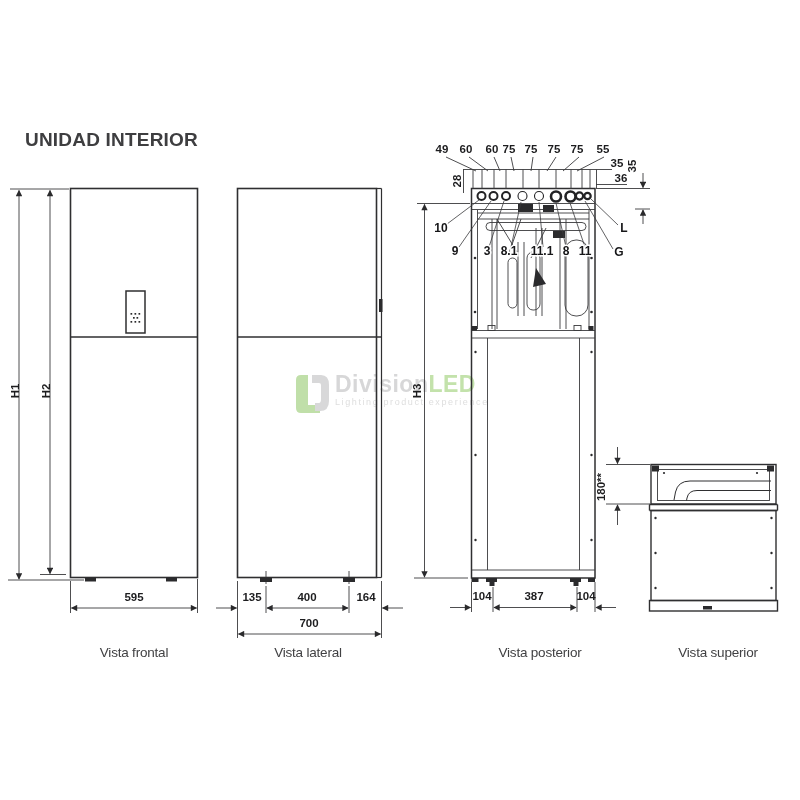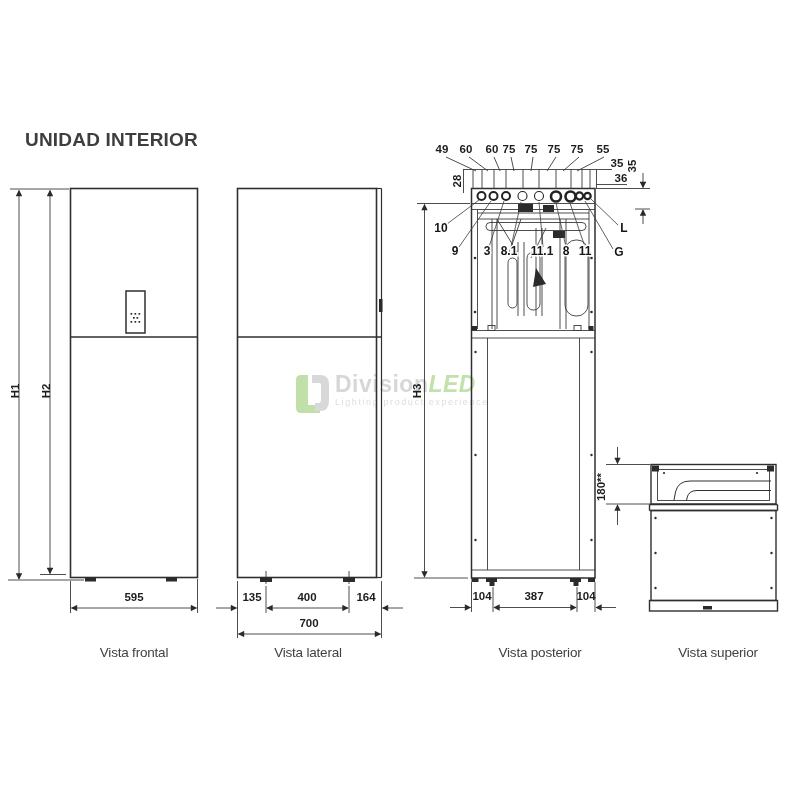--- a/index.html
+++ b/index.html
@@ -2,21 +2,21 @@
 <html><head>
 <meta charset="utf-8">
 <style>
   html,body{margin:0;padding:0;background:#ffffff;}
   .page{position:relative;width:800px;height:800px;background:#fff;overflow:hidden;
         font-family:"Liberation Sans",sans-serif;}
   .wm{position:absolute;left:293px;top:372px;z-index:0;display:flex;align-items:flex-start;}
   .wm-text{margin-left:4px;}
   .wm-brand{font-size:23px;font-weight:700;letter-spacing:0.5px;line-height:24px;white-space:nowrap;}
   .wm-gray{color:#d7d7d8;}
-  .wm-green{color:#c3e2ab;font-style:italic;}
+  .wm-green{color:#c3e2ab;}
   .wm-tag{font-size:9px;color:#dedede;letter-spacing:1.6px;margin-top:1px;white-space:nowrap;}
   svg.draw{position:absolute;left:0;top:0;z-index:1;}
   .title{font-size:19px;font-weight:700;fill:#3e3e40;letter-spacing:0.2px;}
   .cap{font-size:13.5px;fill:#414143;letter-spacing:-0.2px;}
   .dim{font-size:11.5px;font-weight:700;fill:#1d1d1f;}
   .lbl{font-size:12px;font-weight:700;fill:#161618;paint-order:stroke;stroke:#ffffff;stroke-width:3px;}
   .ln{stroke:#2f2f31;fill:none;}
   .thin{stroke:#3a3a3c;stroke-width:0.9;fill:none;}
   .fillp{fill:#2b2b2d;stroke:none;}
 </style>

